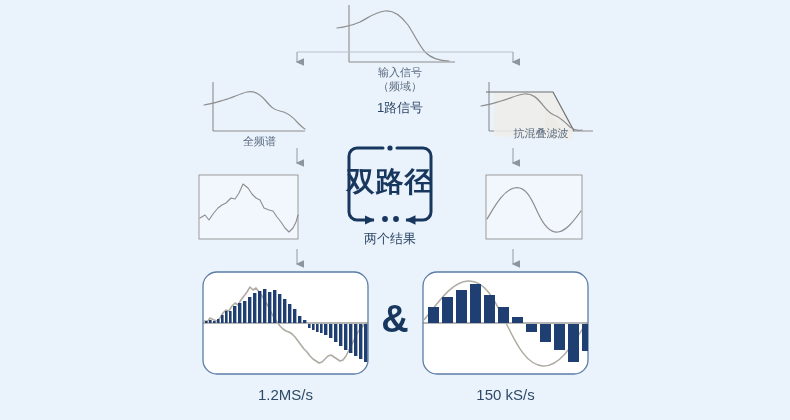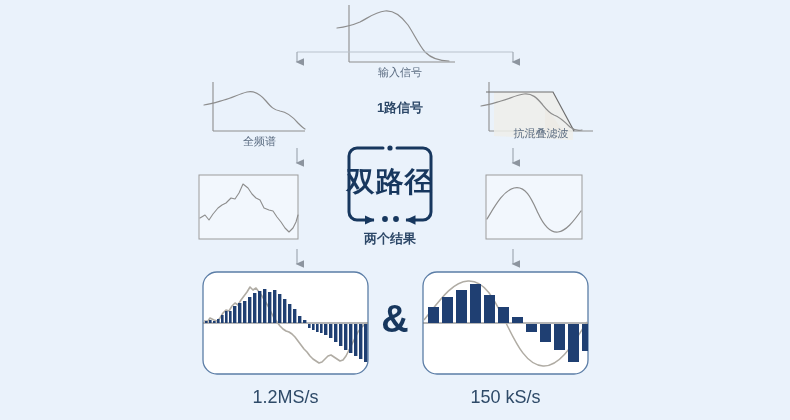--- a/index.html
+++ b/index.html
@@ -13,22 +13,22 @@
   #stage svg{position:absolute;top:0;left:0;}
   .lbl{
     position:absolute;
     color:#3d5068;
     white-space:nowrap;
     line-height:1.25;
     text-align:center;
     user-select:none;
   }
   .lbl-small{font-size:11px;color:#5a6b80;}
-  .lbl-mid{font-size:13px;color:#2c4767;font-weight:bold;}
-  .lbl-rate{font-size:18px;color:#2e4a68;}
+  .lbl-mid{font-size:13px;color:#2c4767;font-weight:normal;}
+  .lbl-rate{font-size:15px;color:#2e4a68;}
   .lbl-badge{
     font-size:28px;font-weight:bold;color:#17375e;letter-spacing:1px;
   }
   .lbl-amp{font-size:38px;font-weight:bold;color:#17375e;}
 </style>
 </head>
 <body>
 
 <div id="stage">
 
@@ -223,20 +223,21 @@
           <rect x="568" y="324" width="11" height="38"></rect>
           <rect x="582" y="324" width="11" height="27"></rect>
         </g>
       </g>
     </g>
 
   </svg>
 
   <div class="lbl lbl-small" style="left:341px;top:66px;width:118px;">
     <div>输入信号</div>
+    <div>（频域）</div>
   </div>
 
   <div class="lbl lbl-mid" style="left:341px;top:100px;width:118px;">1路信号</div>
 
   <div class="lbl lbl-small" style="left:212px;top:135px;width:95px;">全频谱</div>
 
   <div class="lbl lbl-badge" style="left:337px;top:164px;width:106px;">双路径</div>
 
   <div class="lbl lbl-small" style="left:488px;top:127px;width:106px;">抗混叠滤波</div>
 

